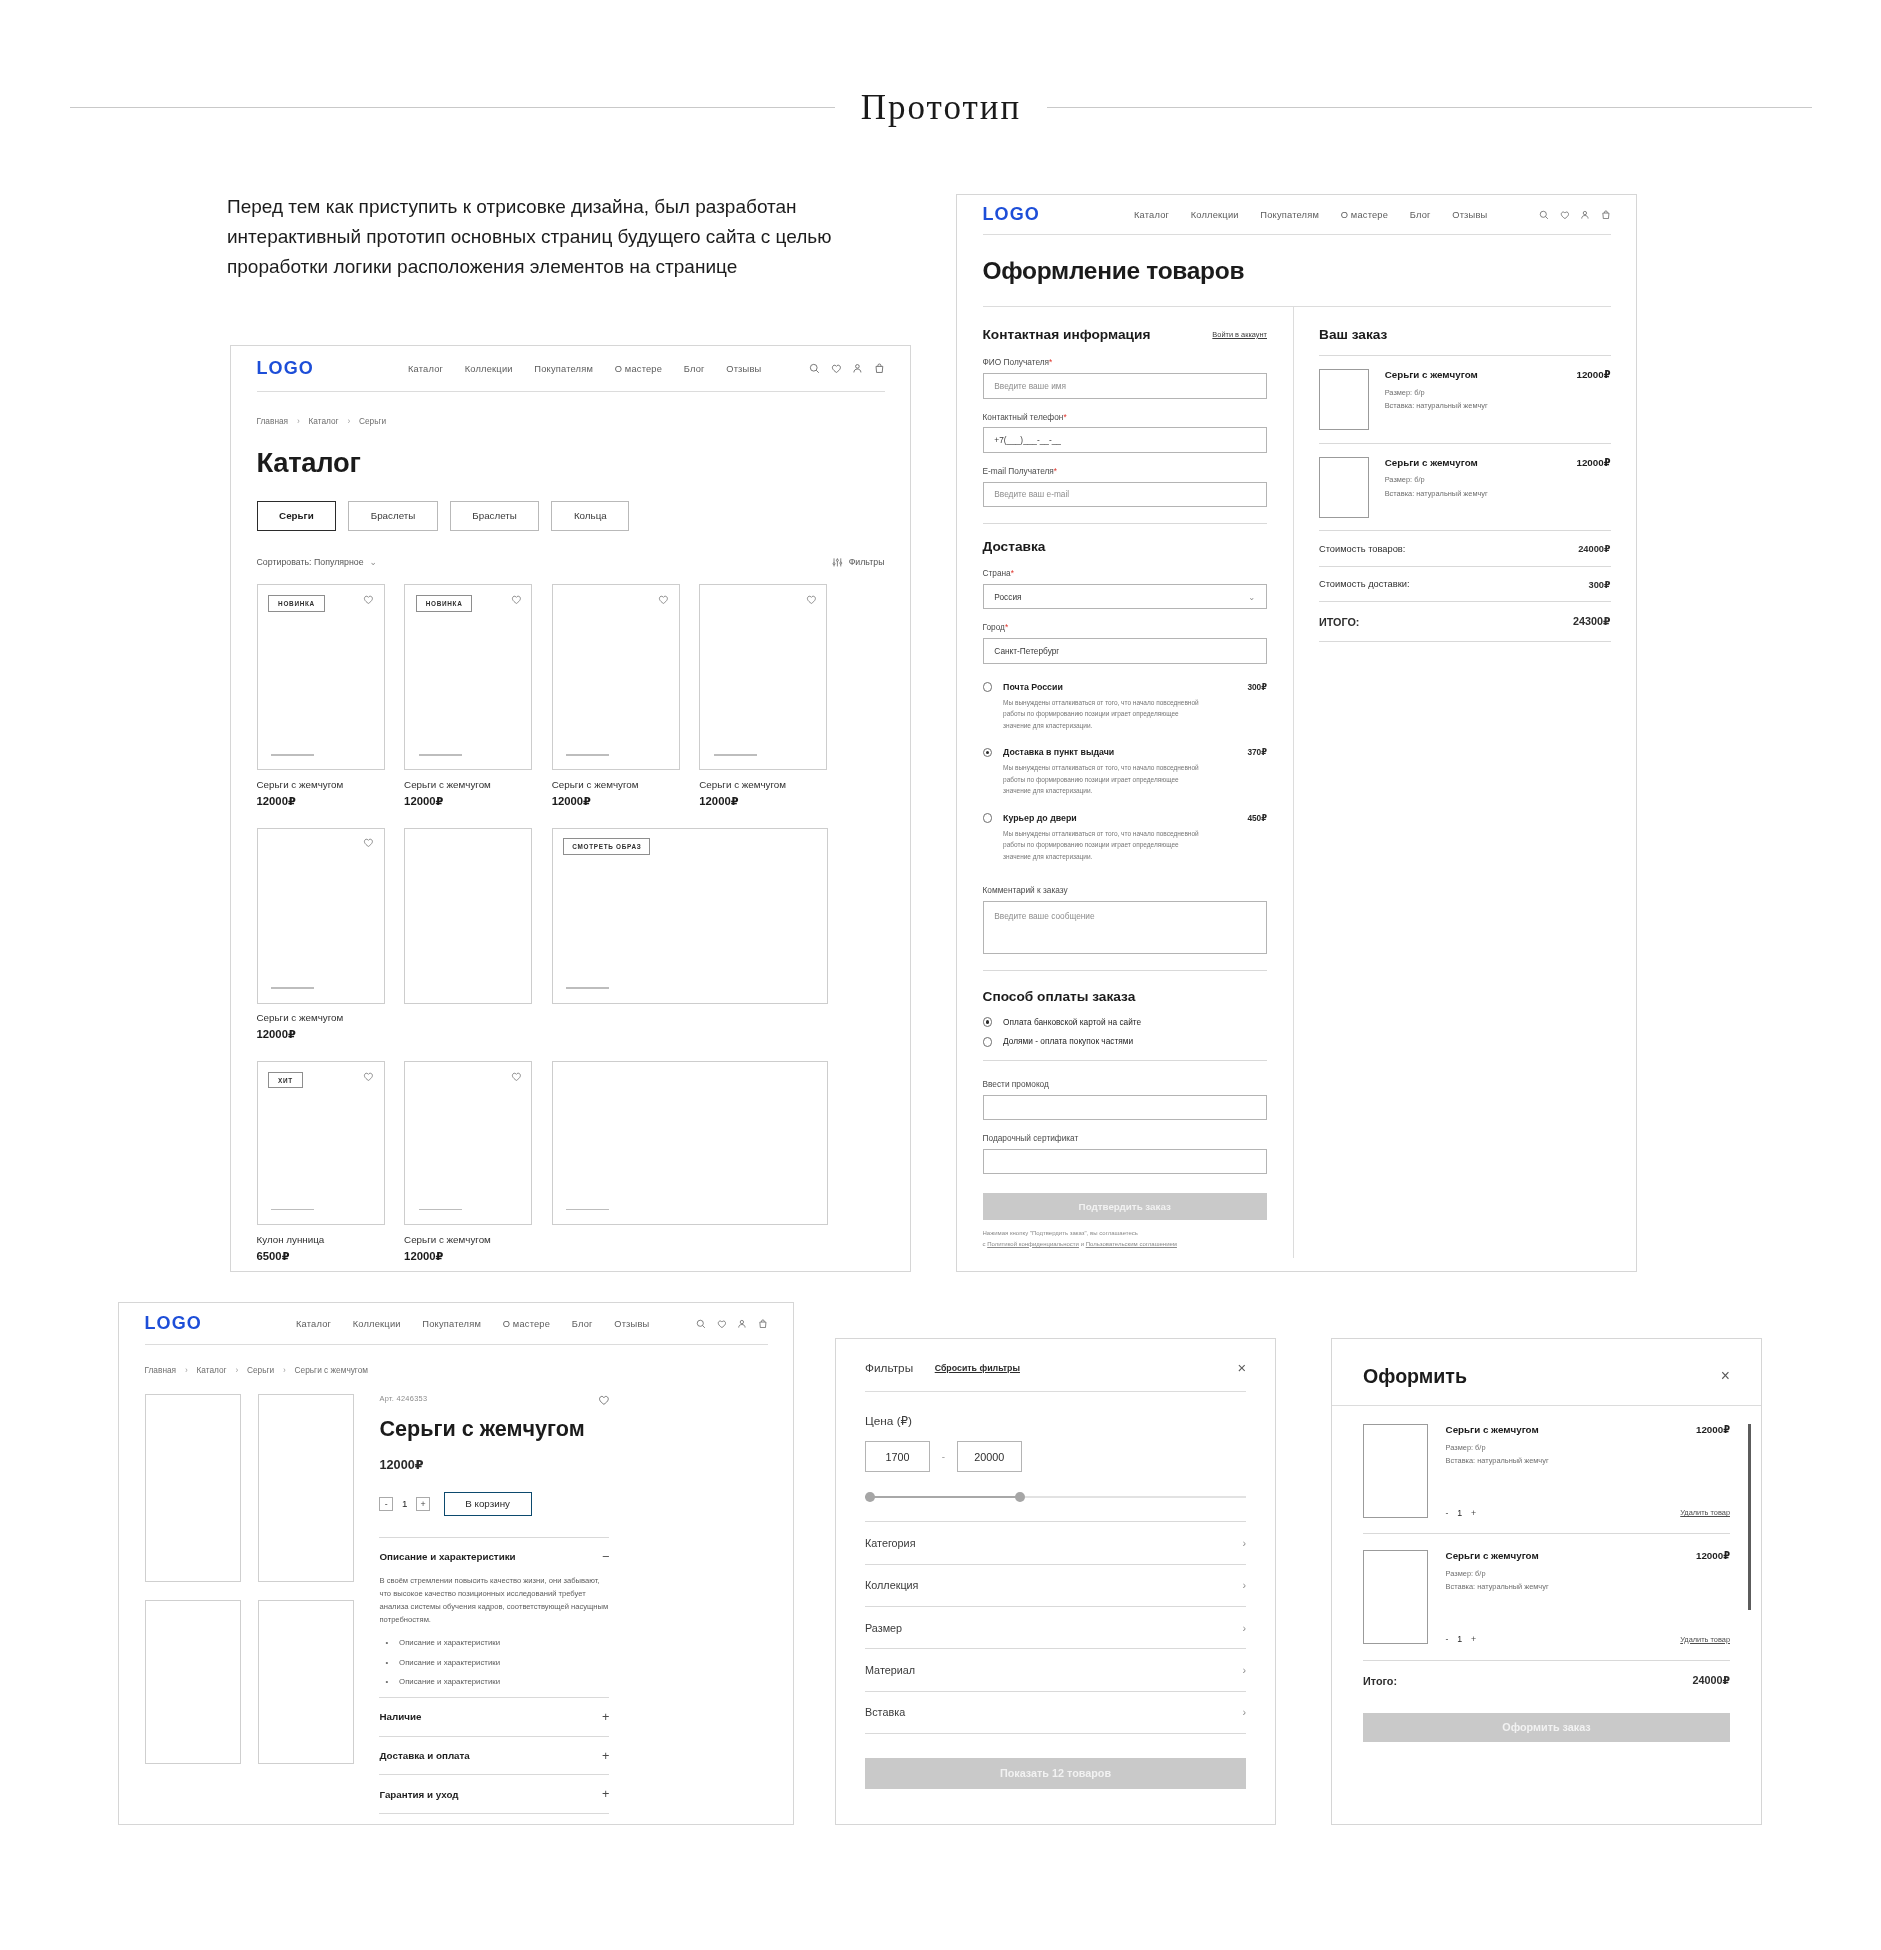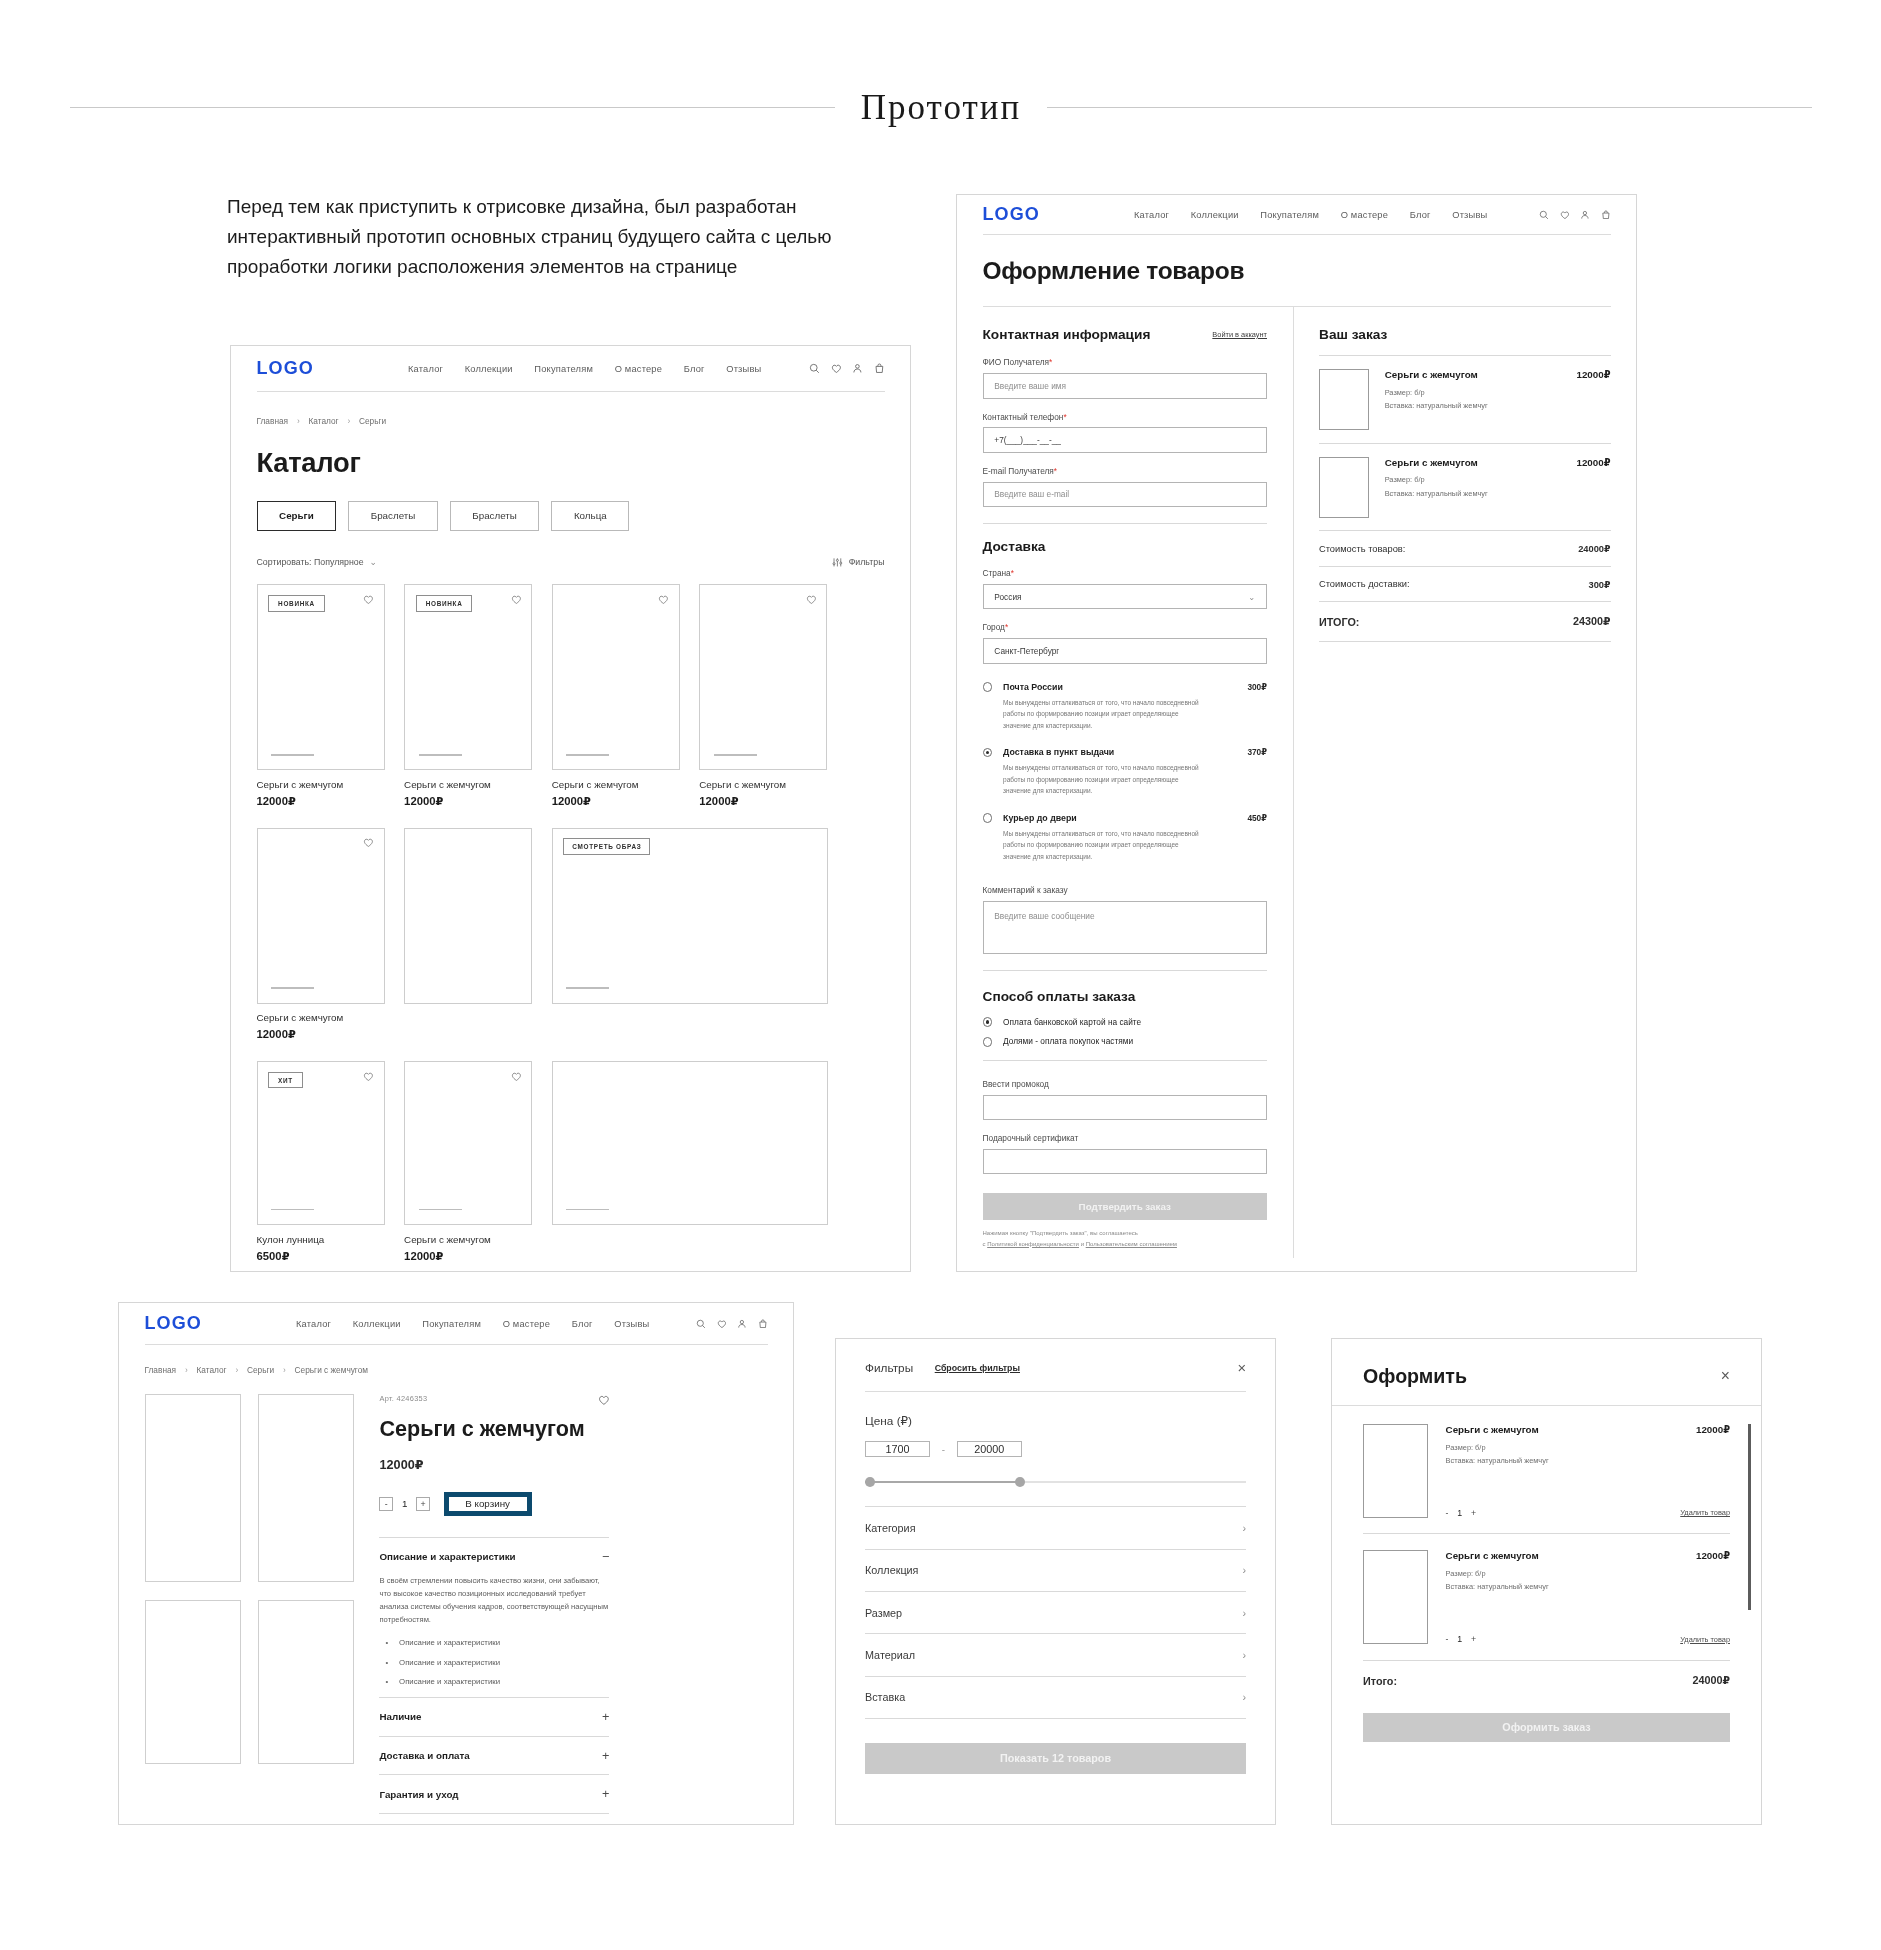--- a/index.html
+++ b/index.html
@@ -109,21 +109,21 @@
   }
   .radio-title { font-size: 8.8px; font-weight: 700; color: #1e1e1e; margin-left: 10.8px; }
   .radio-price { margin-left: auto; font-size: 8.3px; font-weight: 600; color: #2a2a2a; }
   .radio-desc { font-size: 6.5px; line-height: 1.75; color: #777; margin-left: 20.6px; margin-top: 4.9px; }
 
   .btn-primary {
     background: #c9c9c9; color: #f2f2f2; font-size: 9.8px; text-align: center;
     display: flex; align-items: center; justify-content: center; font-weight: 600;
   }
   .btn-outline {
-    border: 5px solid #0c4a6e; font-size: 9.8px; display: flex; align-items: center;
+    border: 1px solid #0c4a6e; font-size: 9.8px; display: flex; align-items: center;
     justify-content: center; color: #2b2b2b; background: #fff;
   }
   .legal { font-size: 6px; line-height: 1.75; color: #8a8a8a; }
   .legal u { text-decoration: underline; }
 
   
   .order-item { display: flex; }
   .thumb { border: 1px solid #9b9b9b; background: #fff; flex: 0 0 auto; }
   .oi-name { font-size: 9.8px; font-weight: 700; color: #1b1b1b; }
   .oi-meta { font-size: 7.4px; color: #6e6e6e; margin-top: 5.9px; line-height: 1.8; }
@@ -147,21 +147,21 @@
   .bullets { list-style: none; margin-top: 11.8px; }
   .bullets li { font-size: 7.8px; color: #5c5c5c; margin-bottom: 10.8px; padding-left: 19.6px; position: relative; }
   .bullets li::before { content: "•"; position: absolute; left: 5.9px; color: #6c6c6c; }
 
   
   .modal-head { display: flex; align-items: center; }
   .reset { font-size: 8.8px; color: #2c2c2c; text-decoration: underline; font-weight: 600; }
   .xclose { margin-left: auto; font-size: 14.7px; color: #5a5a5a; line-height: 1; }
   .price-inputs { display: flex; align-items: center; gap: 11.8px; }
   .pbox {
-    border: 1px solid #b4b4b4; width: 65px; height: 16px; display: flex; align-items: center;
+    border: 1px solid #b4b4b4; width: 65px; height: 31px; display: flex; align-items: center;
     justify-content: center; font-size: 10.8px; color: #2d2d2d; background: #fff;
   }
   .dash { color: #8d8d8d; font-size: 9.8px; }
   .slider { position: relative; height: 9.8px; }
   .strack { position: absolute; top: 3.9px; left: 0; right: 0; height: 2px; background: #e2e2e2; }
   .sfill { position: absolute; top: 3.9px; left: 0; height: 2px; background: #a8a8a8; }
   .sknob { position: absolute; top: 0; width: 9.8px; height: 9.8px; border-radius: 50%; background: #a6a6a6; }
   .frow { display: flex; align-items: center; font-size: 10.8px; color: #3a3a3a; }
   .frow .chev { margin-left: auto; color: #8e8e8e; font-size: 10.8px; }
 

